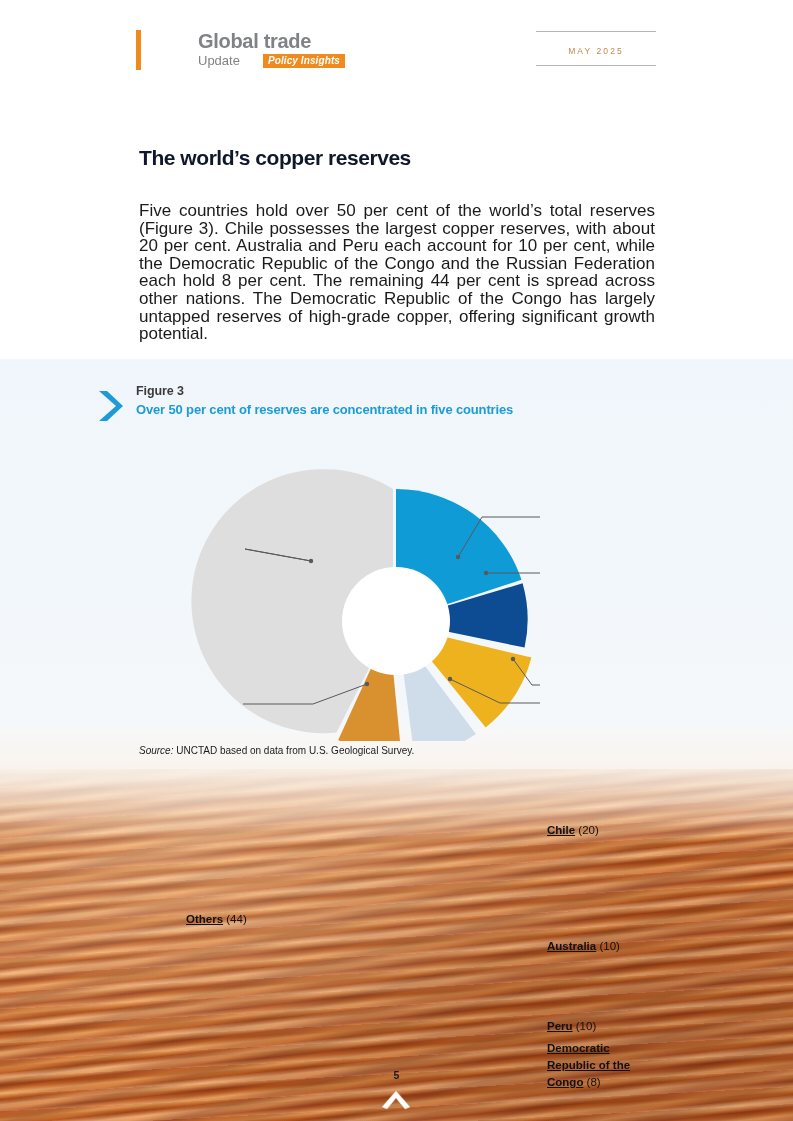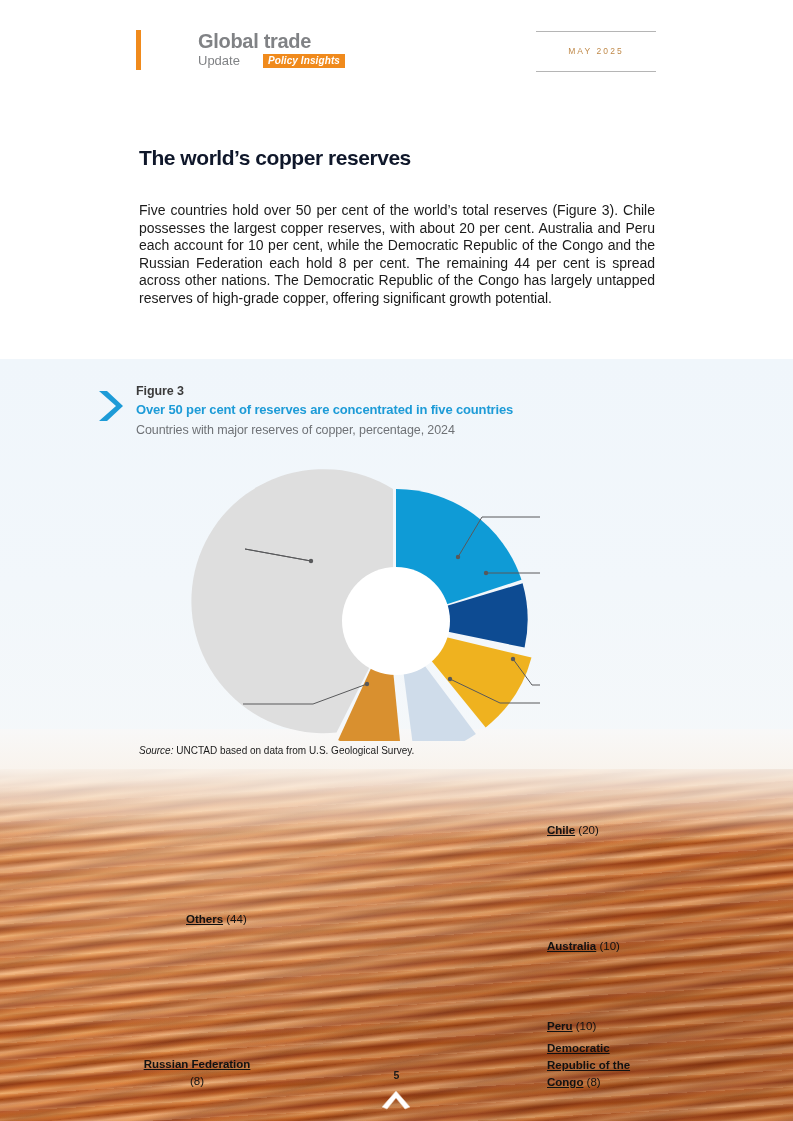--- a/index.html
+++ b/index.html
@@ -67,21 +67,21 @@
   }
 
   .issue-date {
     position: absolute;
     left: 536px;
     top: 31px;
     width: 120px;
     text-align: center;
     border-top: 1px solid #b5b5b5;
     border-bottom: 1px solid #b5b5b5;
-    padding: 8px 0 13px 0;
+    padding: 8px 0 7px 0;
   }
   .issue-date-text {
     font-size: 8.5px;
     letter-spacing: 2.1px;
     color: #c08a4a;
     font-weight: normal;
   }
 
   
   .article-title {
@@ -92,21 +92,21 @@
     font-weight: bold;
     color: #0f172a;
     letter-spacing: -0.45px;
   }
 
   .article-body {
     position: absolute;
     left: 139px;
     top: 202px;
     width: 516px;
-    font-size: 14px;
+    font-size: 17px;
     line-height: 17.6px;
     color: #1a1a1a;
     text-align: justify;
   }
 
   
   .figure-panel {
     position: absolute;
     left: 0;
     top: 359px;
@@ -286,21 +286,20 @@
     <div class="copper-photo"></div>
     <div class="copper-haze"></div>
 
     <div class="fig-caption">
       <svg class="fig-chevron" viewBox="0 0 28 34">
         <path d="M3 2 L20 17 L3 32 L11 32 L27 17 L11 2 Z" fill="#1d9bd7"></path>
       </svg>
       <div>
         <div class="fig-number">Figure 3</div>
         <div class="fig-headline">Over 50 per cent of reserves are concentrated in five countries</div>
-        <div class="fig-subhead">Countries with major reserves of copper, percentage, 2024</div>
       </div>
     </div>
 
     <div class="chart-wrap">
       <svg class="chart-svg" width="793" height="300" viewBox="0 0 793 300">
 
         <path fill="#0f9bd6" d="M 396 48 A 132 132 0 0 1 521.5 138.8 L 396 180 Z"></path>
 
         <path fill="#0d4b92" d="M 522.6 142.3 A 132 132 0 0 1 524.6 206.6 L 396 180 Z"></path>
 
@@ -349,24 +348,20 @@
       <span class="val">(10)</span>
     </div>
 
     <div class="lbl lbl-drc">
       <b>Democratic</b><br>
       <b>Republic of the</b><br>
       <b>Congo</b>
       <span class="val">(8)</span>
     </div>
 
-    <div class="lbl lbl-russia">
-      <b>Russian Federation</b><br>
-      <span class="val">(8)</span>
-    </div>
 
     <div class="lbl lbl-others">
       <b>Others</b>
       <span class="val">(44)</span>
     </div>
 
     <div class="source-line">
       <i>Source:</i><span> UNCTAD based on data from U.S. Geological Survey.</span>
     </div>
 

